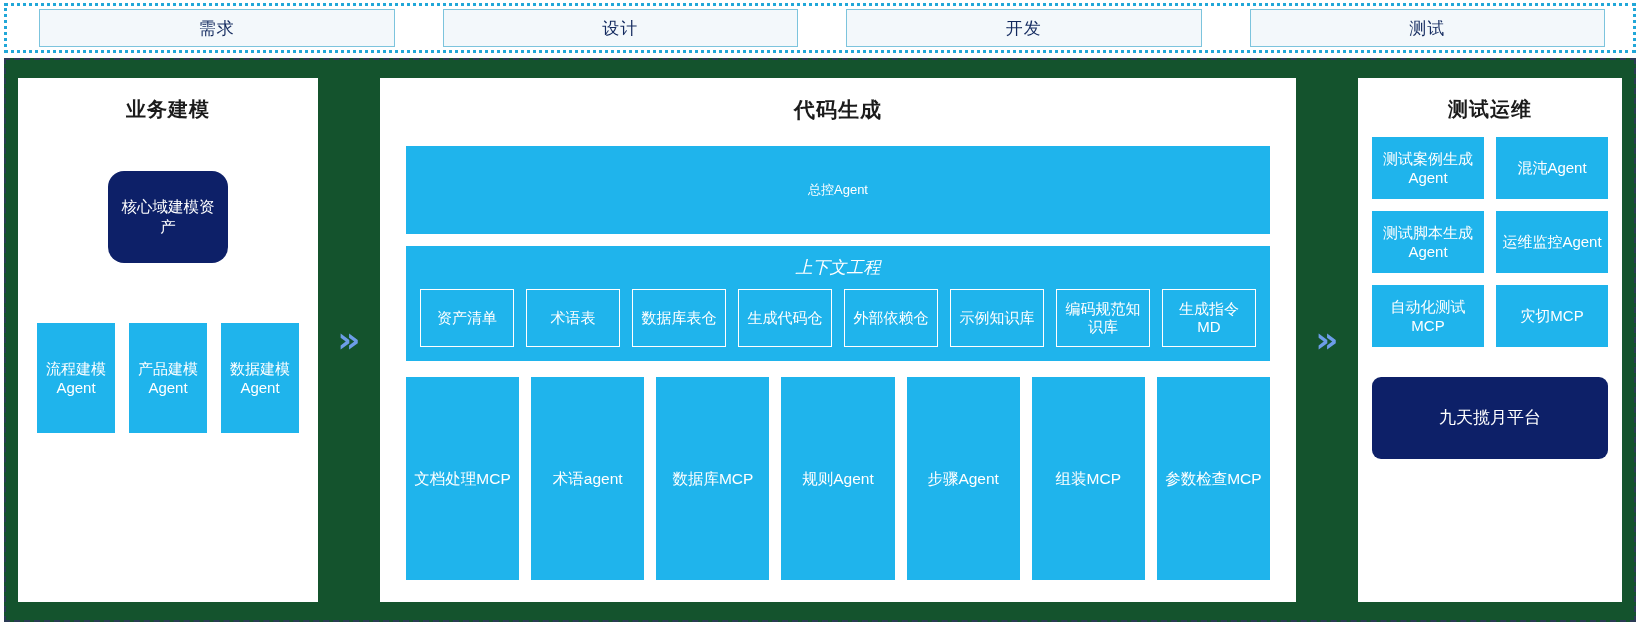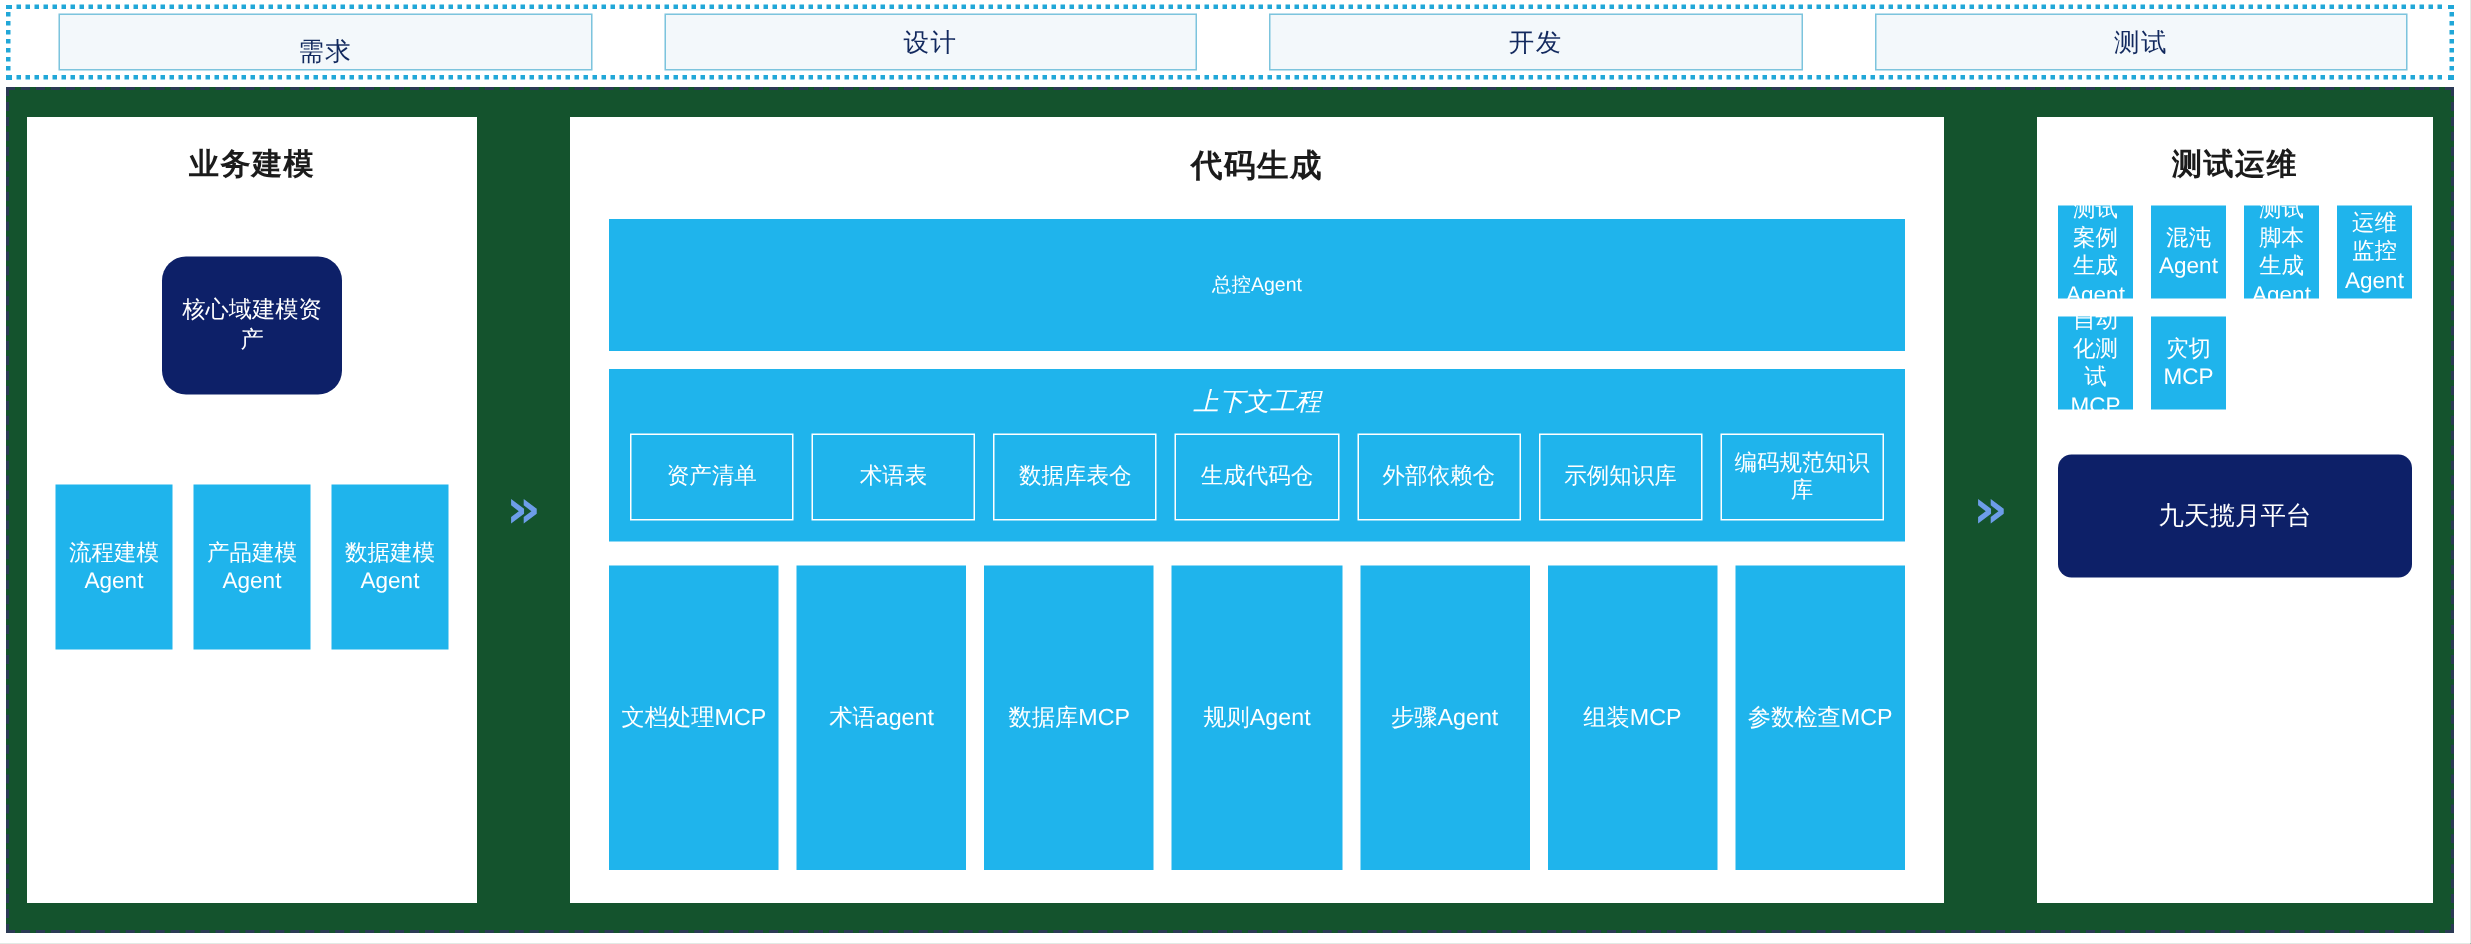--- a/index.html
+++ b/index.html
@@ -42,21 +42,21 @@
     height: 36px;
     background: #f3f8fb;
     border: 1px solid #7cc4dd;
     display: flex;
     align-items: center;
     justify-content: center;
     font-size: 17px;
     color: #12295e;
     letter-spacing: 1px;
   }
-  .stage-box:first-child { margin-left: 4px; align-items: flex-end; }
+  .stage-box:first-child { margin-left: 4px; }
   .stage-box:last-child { margin-right: 0; }
 
   
   .body-frame {
     position: absolute;
     left: 4px;
     top: 58px;
     width: 1632px;
     height: 564px;
     border: 2px dashed #2b3a55;
@@ -213,21 +213,21 @@
 
   
   .right-inner {
     flex: 1 1 auto;
     display: flex;
     flex-direction: column;
     padding-top: 14px;
   }
   .right-grid {
     display: grid;
-    grid-template-columns: 1fr 1fr 1fr 1fr;
+    grid-template-columns: 1fr 1fr;
     gap: 12px 12px;
   }
   .right-grid .tile {
     height: 62px;
     font-size: 15px;
     padding: 0 4px;
   }
   .platform-box {
     margin-top: 30px;
     height: 82px;
@@ -310,20 +310,23 @@
             </div>
             <div class="ctx-item">
               <span>外部依赖仓</span>
             </div>
             <div class="ctx-item">
               <span>示例知识库</span>
             </div>
             <div class="ctx-item">
               <span>编码规范知识库</span>
             </div>
+            <div class="ctx-item">
+              <span>生成指令MD</span>
+            </div>
           </div>
         </div>
 
         <div class="tool-row">
           <div class="tile tile-cyan">
             <span>文档处理MCP</span>
           </div>
           <div class="tile tile-cyan">
             <span>术语agent</span>
           </div>

